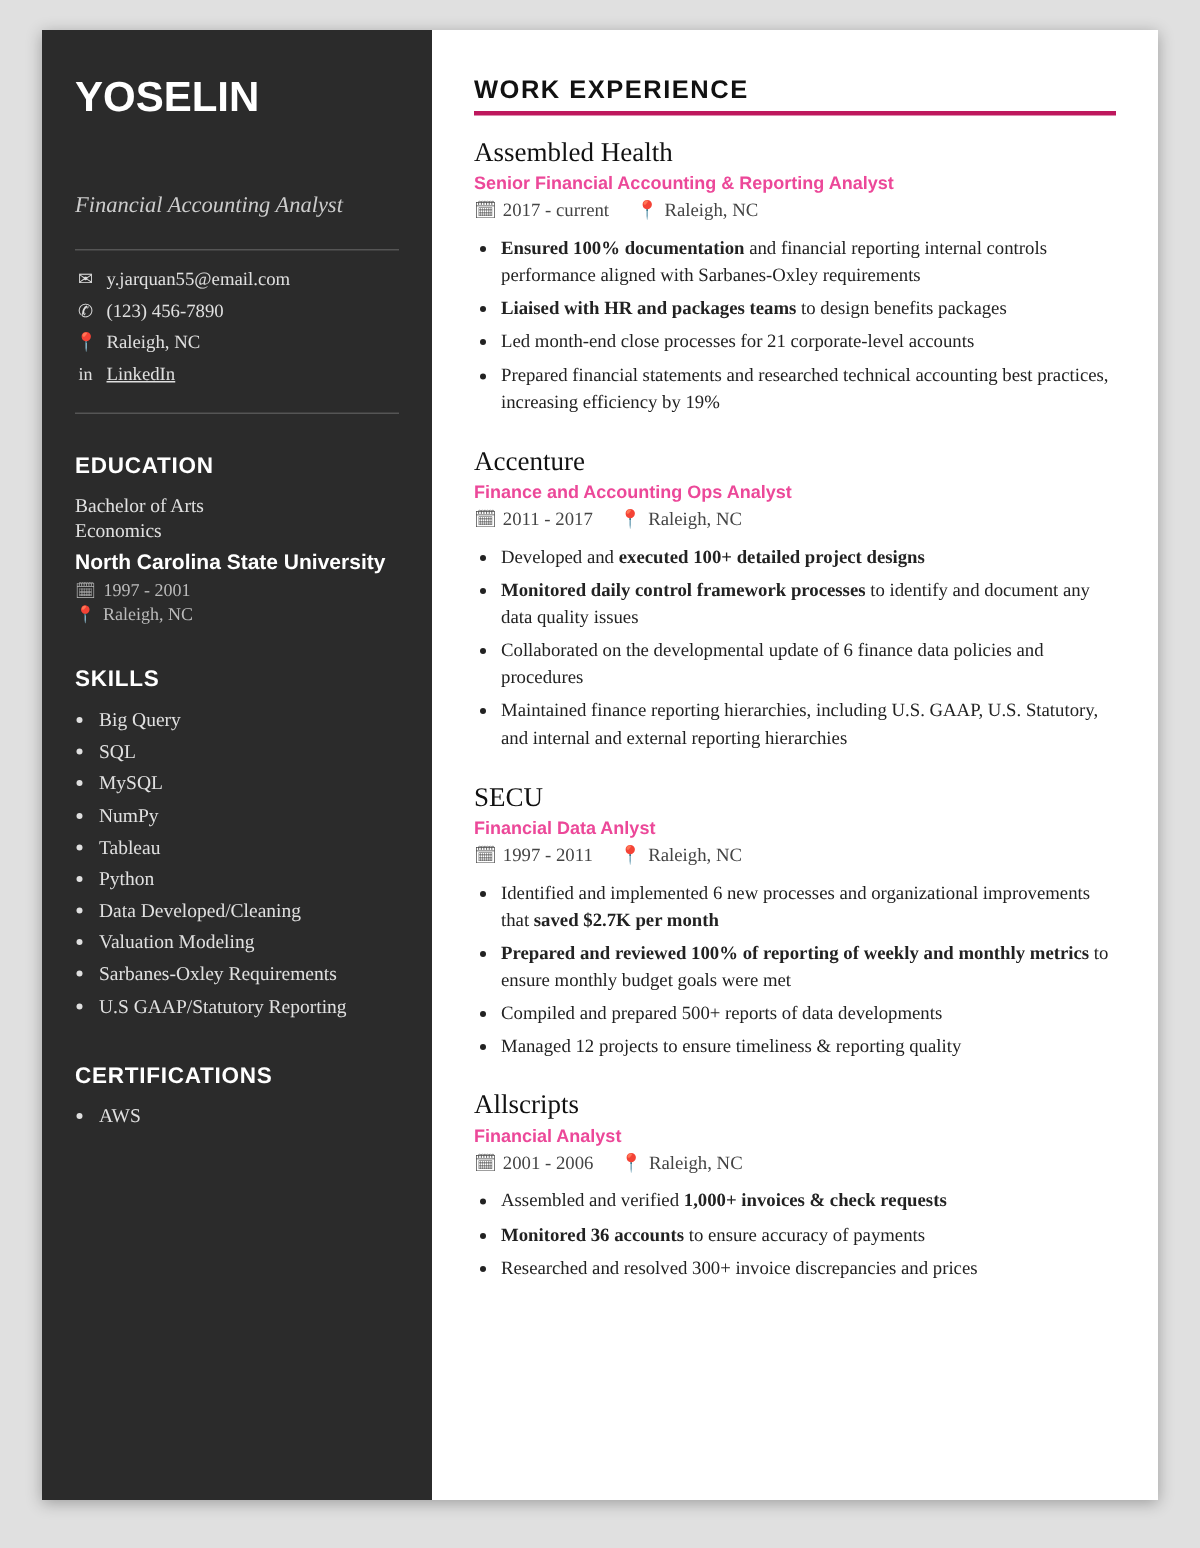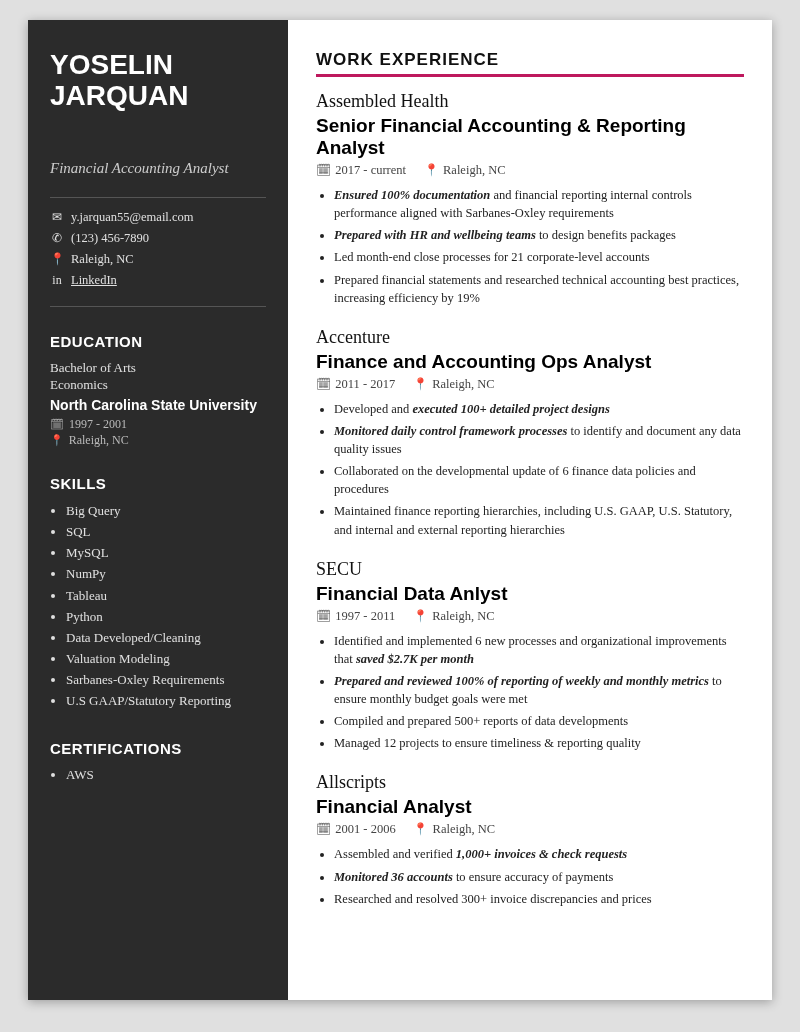--- a/index.html
+++ b/index.html
@@ -149,22 +149,22 @@
     .company-name {
       font-size: 18px;
       font-weight: 400;
       color: #111;
       margin-bottom: 3px;
       font-family: Georgia, serif;
     }
     .job-title {
       font-family: Arial, sans-serif;
       font-weight: 700;
-      font-size: 19px;
-      color: #000000;
+      font-size: 12px;
+      color: #ec4899;
       margin-bottom: 4px;
     }
     .job-meta {
       display: flex;
       align-items: center;
       gap: 18px;
       margin-bottom: 8px;
       font-size: 12.5px;
       color: #444;
     }
@@ -177,31 +177,30 @@
     .job-bullets {
       list-style: disc;
       padding-left: 18px;
     }
     .job-bullets li {
       font-size: 12.5px;
       color: #222;
       margin-bottom: 4px;
       line-height: 1.45;
     }
-    .bold { font-weight: 700; font-style: italic; }
+    .bold { font-weight: 700; }
   </style>
 </head>
 <body>
 
 <div class="resume-wrapper">
 
   <div class="sidebar">
     <div class="sidebar-name">
       <span>YOSELIN</span><br>
-      <span>JARQUAN</span>
     </div>
     <div class="sidebar-title">Financial Accounting Analyst</div>
 
     <div class="sidebar-contact">
       <div class="contact-item">
         <span class="icon">✉</span>
         <span>y.jarquan55@email.com</span>
       </div>
       <div class="contact-item">
         <span class="icon">✆</span>
@@ -267,21 +266,21 @@
           <span class="icon">🗓</span>
           <span>2017 - current</span>
         </div>
         <div class="job-meta-item">
           <span class="icon">📍</span>
           <span>Raleigh, NC</span>
         </div>
       </div>
       <ul class="job-bullets">
         <li><span class="bold">Ensured 100% documentation</span> and financial reporting internal controls performance aligned with Sarbanes-Oxley requirements</li>
-        <li><span class="bold">Prepared with HR and wellbeing teams</span> to design benefits packages</li>
+        <li><span class="bold">Liaised with HR and packages teams</span> to design benefits packages</li>
         <li>Led month-end close processes for 21 corporate-level accounts</li>
         <li>Prepared financial statements and researched technical accounting best practices, increasing efficiency by 19%</li>
       </ul>
     </div>
 
     <div class="job">
       <div class="company-name">Accenture</div>
       <div class="job-title">Finance and Accounting Ops Analyst</div>
       <div class="job-meta">
         <div class="job-meta-item">

